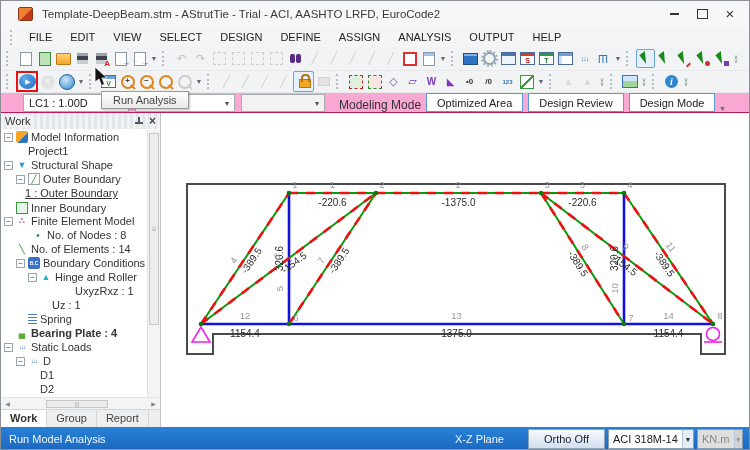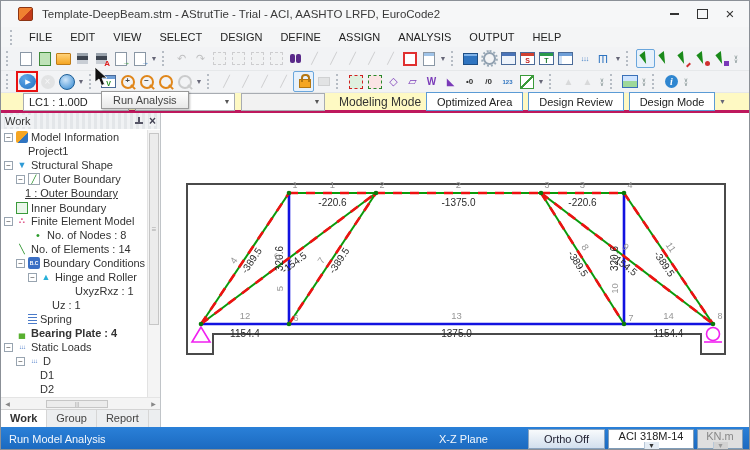--- a/index.html
+++ b/index.html
@@ -85,21 +85,21 @@
   .ic-shape-tri::before{content:"◣";color:#7a3ab8;font-size:10px;}
   .ic-node-num::before{content:"•0";color:#333;font-size:8px;font-weight:bold;}
   .ic-elem-num::before{content:"/0";color:#333;font-size:8px;font-weight:bold;}
   .ic-num-123::before{content:"123";color:#2f74c0;font-size:6px;font-weight:bold;letter-spacing:0;}
   .ic-edit-green::before{content:"";width:12px;height:12px;border:1px solid #3a9a3a;background:linear-gradient(135deg,#fff 44%,#3a9a3a 44%,#3a9a3a 56%,#fff 56%);}
   .ic-pyramid1::before,.ic-pyramid2::before{content:"▲";color:#aab4be;font-size:10px;}
   .ic-capture-image::before{content:"";width:14px;height:11px;border:1px solid #3a70b8;background:linear-gradient(#cfe4ff 45%,#9fd89a 45%);}
   .ic-info::before{content:"i";width:13px;height:13px;border-radius:50%;background:#2f86d0;color:#fff;font-family:"Liberation Serif",serif;font-style:italic;font-weight:bold;font-size:10px;display:flex;align-items:center;justify-content:center;}
 
   
-  #modebar{position:absolute;left:0;top:92px;width:100%;height:20px;background:#fef9c3;border-bottom:3px solid #be185d;display:flex;align-items:center;}
+  #modebar{position:absolute;left:0;top:92px;width:100%;height:20px;background:#f9a8d4;border-bottom:1px solid #be185d;display:flex;align-items:flex-end;}
   .combo{height:18px;border:1px solid #a8acb2;background:#fff;display:flex;align-items:center;font-size:11px;color:#222;}
   .combo .cv{flex:1;padding-left:5px;overflow:hidden;white-space:nowrap;}
   .combo .ca{width:14px;text-align:center;color:#555;font-size:7px;}
   #lc-combo{margin-left:22px;width:106px;}
   #an-combo{margin-left:6px;width:100px;}
   #empty-combo{margin-left:6px;width:84px;background:#f2f2f2;}
   #mode-label{margin-left:14px;font-size:12px;color:#333;}
   .mbtn{border:1px solid #5b9bd5;background:#fff;height:19px;padding:0 10px;font-size:11px;color:#222;display:flex;align-items:center;margin-left:5px;}
   #modebar .caret{margin-left:2px;}
 
@@ -140,22 +140,22 @@
   .ptab{padding:2px 9px 0;font-size:11px;color:#444;border-right:1px solid #d6d6d6;}
   .ptab.active{background:#fff;font-weight:bold;color:#333;}
 
   
   #canvas{position:absolute;left:160px;top:112px;width:590px;height:314px;background:#fff;}
 
   
   #statusbar{position:absolute;left:0;top:426px;width:100%;height:24px;background:linear-gradient(#2a80d8,#1a68be);display:flex;align-items:center;color:#f2f7fd;font-size:11px;}
   #sb-msg{padding-left:8px;}
   #sb-plane{margin-left:auto;margin-right:24px;}
-  #sb-ortho{height:20px;border:1px solid #8aa4c0;background:linear-gradient(#f8fafc,#d2dfee);color:#223;padding:0 15px;display:flex;align-items:center;margin-right:3px;margin-left:16px;}
-  .scombo{height:20px;border:1px solid #7f9db9;background:#fff;color:#222;display:flex;align-items:center;margin-right:3px;flex-direction:column;}
+  #sb-ortho{height:20px;border:1px solid #8aa4c0;background:linear-gradient(#f8fafc,#d2dfee);color:#223;padding:0 15px;display:flex;align-items:center;margin-right:3px;}
+  .scombo{height:20px;border:1px solid #7f9db9;background:#fff;color:#222;display:flex;align-items:center;margin-right:3px;}
   .scombo .cv{padding:0 4px;flex:1;white-space:nowrap;}
   .scombo .ca{width:15px;height:100%;display:flex;align-items:center;justify-content:center;font-size:7px;color:#333;background:#e4ecf4;border-left:1px solid #b8c8d8;}
   #sb-code{width:86px;}
   #sb-unit{width:46px;background:#dfdfdf;color:#888;margin-right:6px;}
   #sb-unit .ca{background:#d2d2d2;color:#999;}
 
   
   #tooltip{position:absolute;left:100px;top:90px;height:18px;padding:2px 11px 0;background:linear-gradient(#ffffff,#e8e8e8);border:1px solid #9a9a9a;box-shadow:1px 1px 2px rgba(0,0,0,.25);font-size:11px;color:#444;z-index:60;}
   #cursor{position:absolute;left:93px;top:66px;z-index:70;}
 </style>

